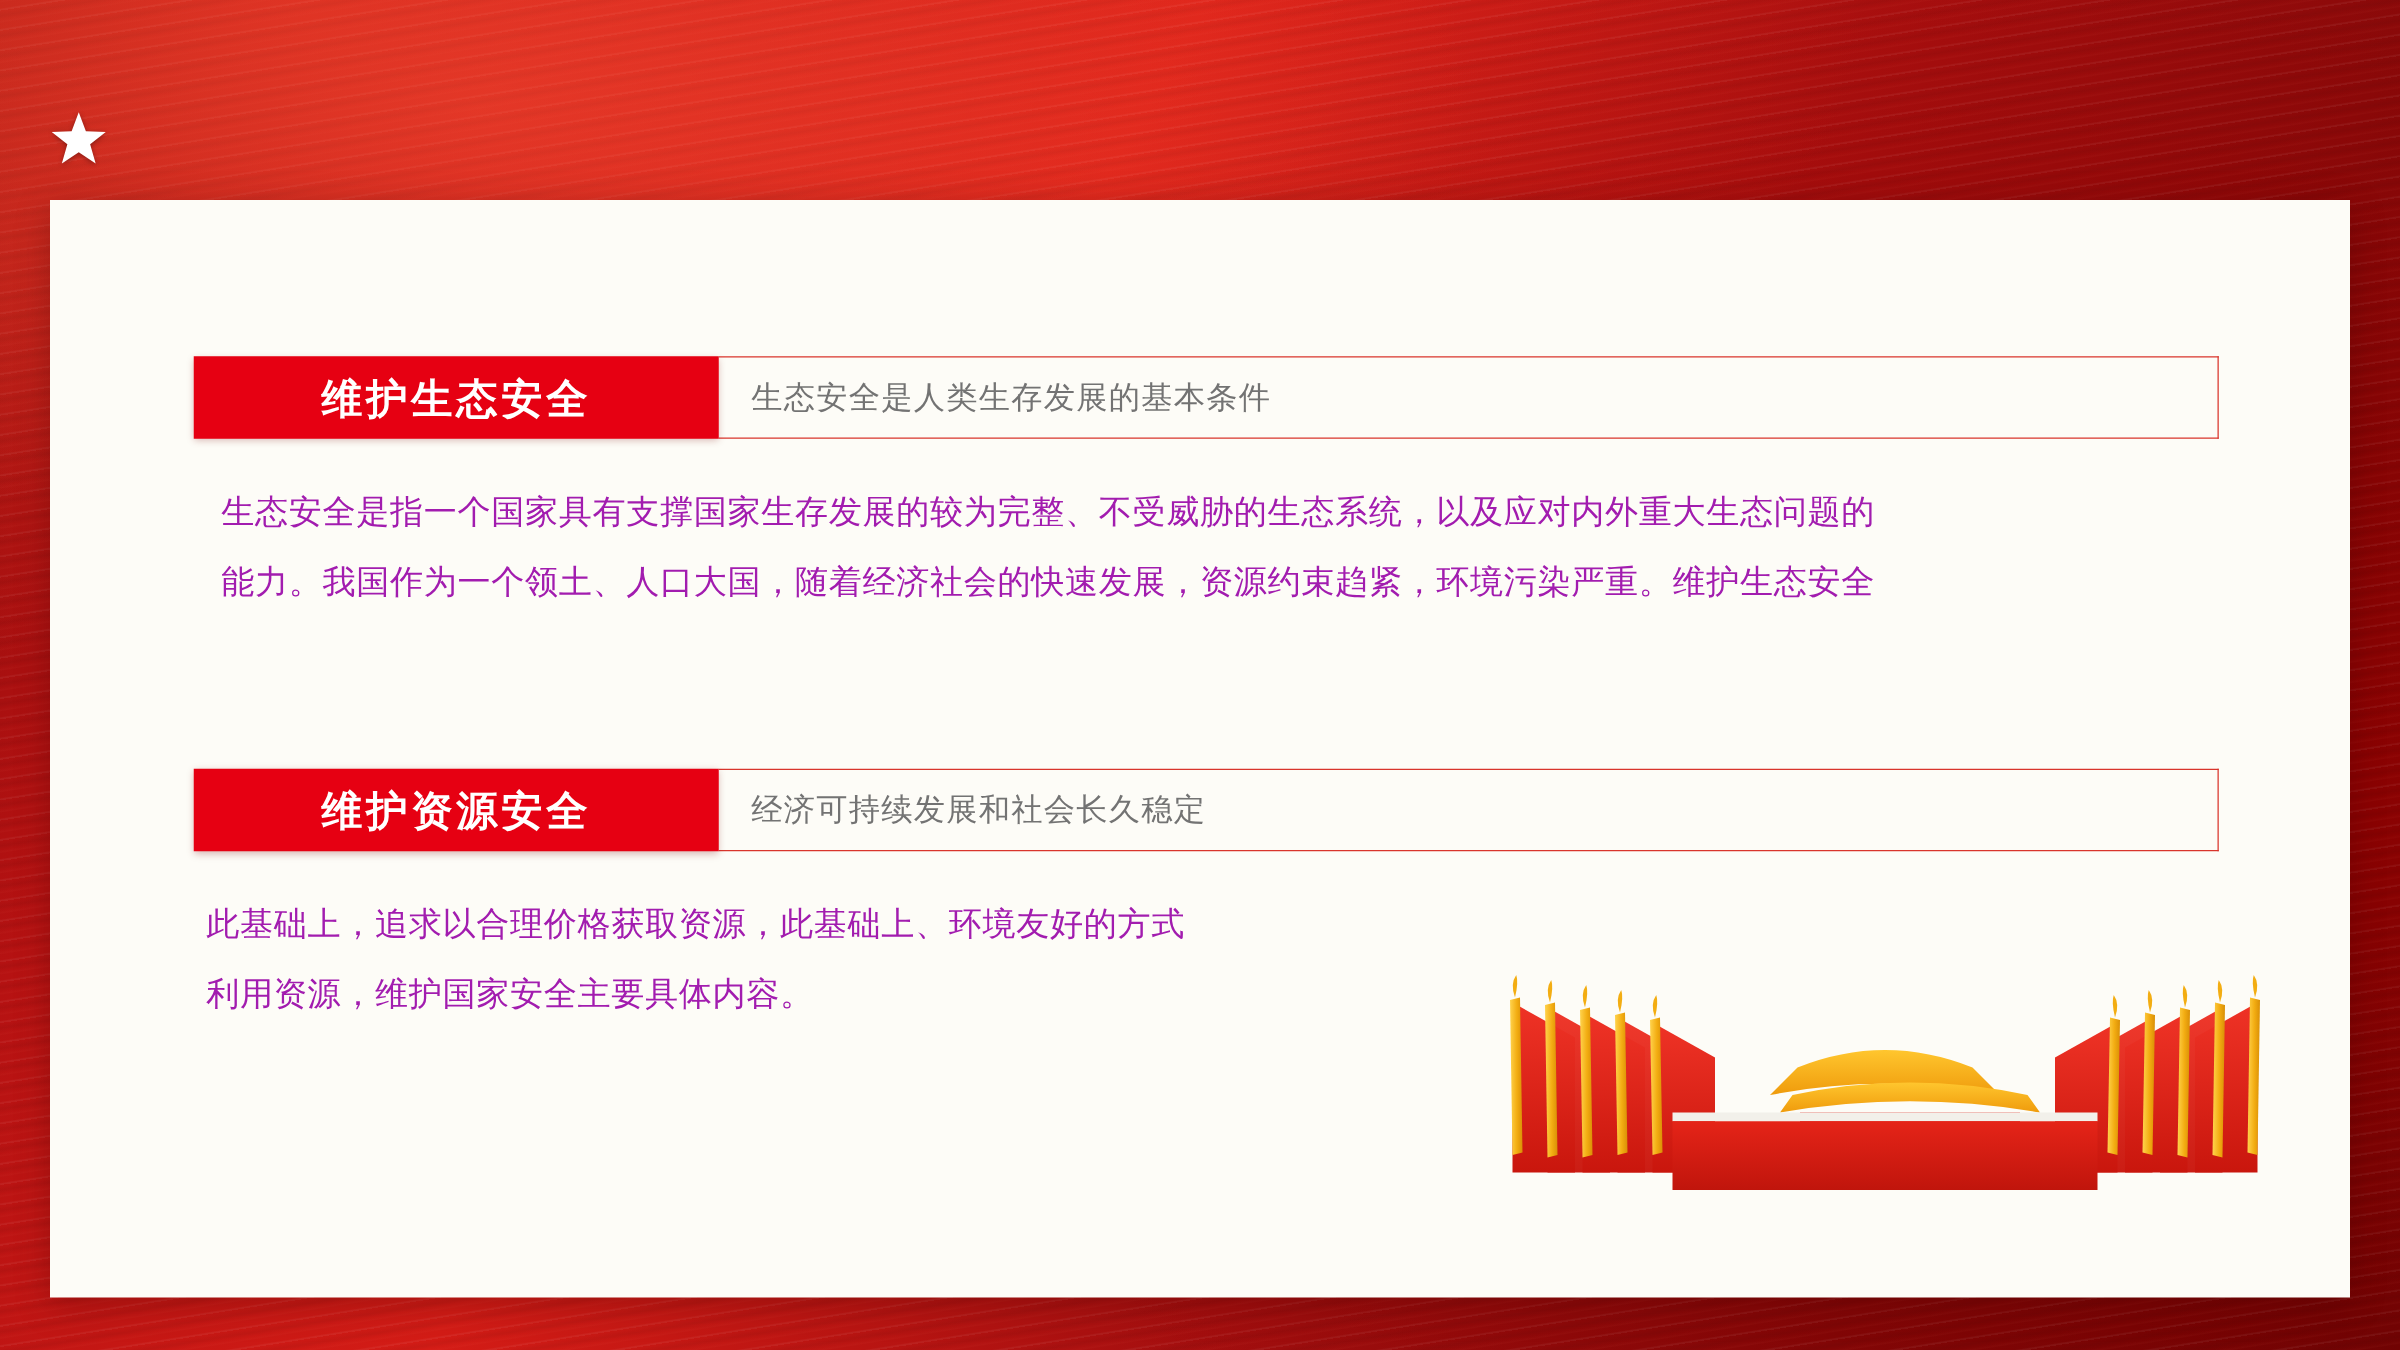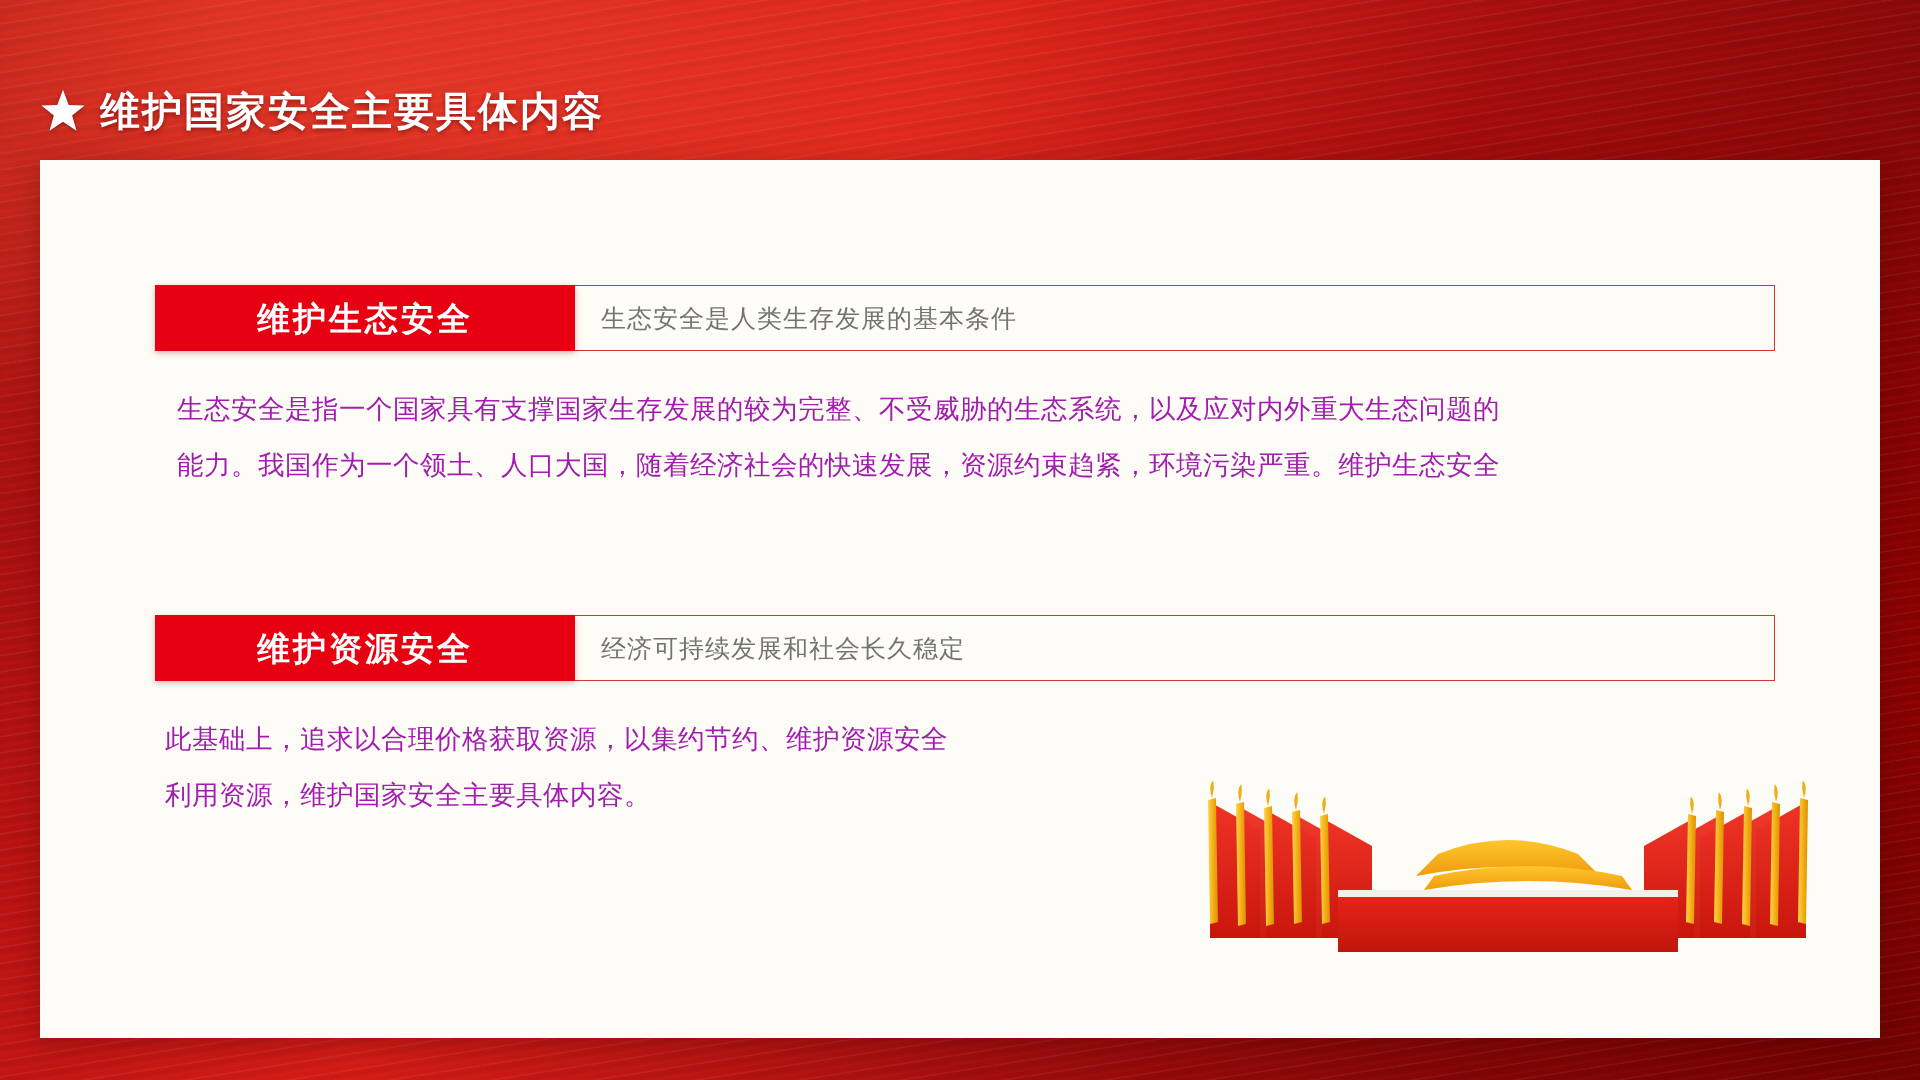--- a/index.html
+++ b/index.html
@@ -158,21 +158,20 @@
 </style>
 </head>
 <body>
 
 <div id="slide">
 
   <div id="title-row">
     <svg class="star-icon" viewBox="0 0 50 50" aria-hidden="true">
       <polygon points="25,2 31.2,18.4 48.5,19.1 34.9,29.8 39.7,46.5 25,36.8 10.3,46.5 15.1,29.8 1.5,19.1 18.8,18.4" fill="#ffffff"></polygon>
     </svg>
-    <div id="page-title">维护国家安全主要具体内容</div>
   </div>
 
   <div id="card">
 
     <div class="section" id="section-0">
       <div class="section-header">
         <div class="badge">
           <span class="badge-label">维护生态安全</span>
         </div>
         <div class="subtitle-bar">
@@ -188,21 +187,21 @@
     <div class="section" id="section-1">
       <div class="section-header">
         <div class="badge">
           <span class="badge-label">维护资源安全</span>
         </div>
         <div class="subtitle-bar">
           <span class="subtitle-text">经济可持续发展和社会长久稳定</span>
         </div>
       </div>
       <div class="para">
-        <span class="ln">此基础上，追求以合理价格获取资源，以集约节约、维护资源安全</span>
+        <span class="ln">此基础上，追求以合理价格获取资源，此基础上、环境友好的方式</span>
         <span class="ln">利用资源，维护国家安全主要具体内容。</span>
       </div>
     </div>
 
     <div id="tiananmen">
       <svg viewBox="0 0 640 180" xmlns="http://www.w3.org/2000/svg" aria-hidden="true">
         <defs>
           <linearGradient id="flagGrad" x1="0" y1="0" x2="0" y2="1">
             <stop offset="0%" stop-color="#ef3326"></stop>
             <stop offset="100%" stop-color="#c9160d"></stop>

